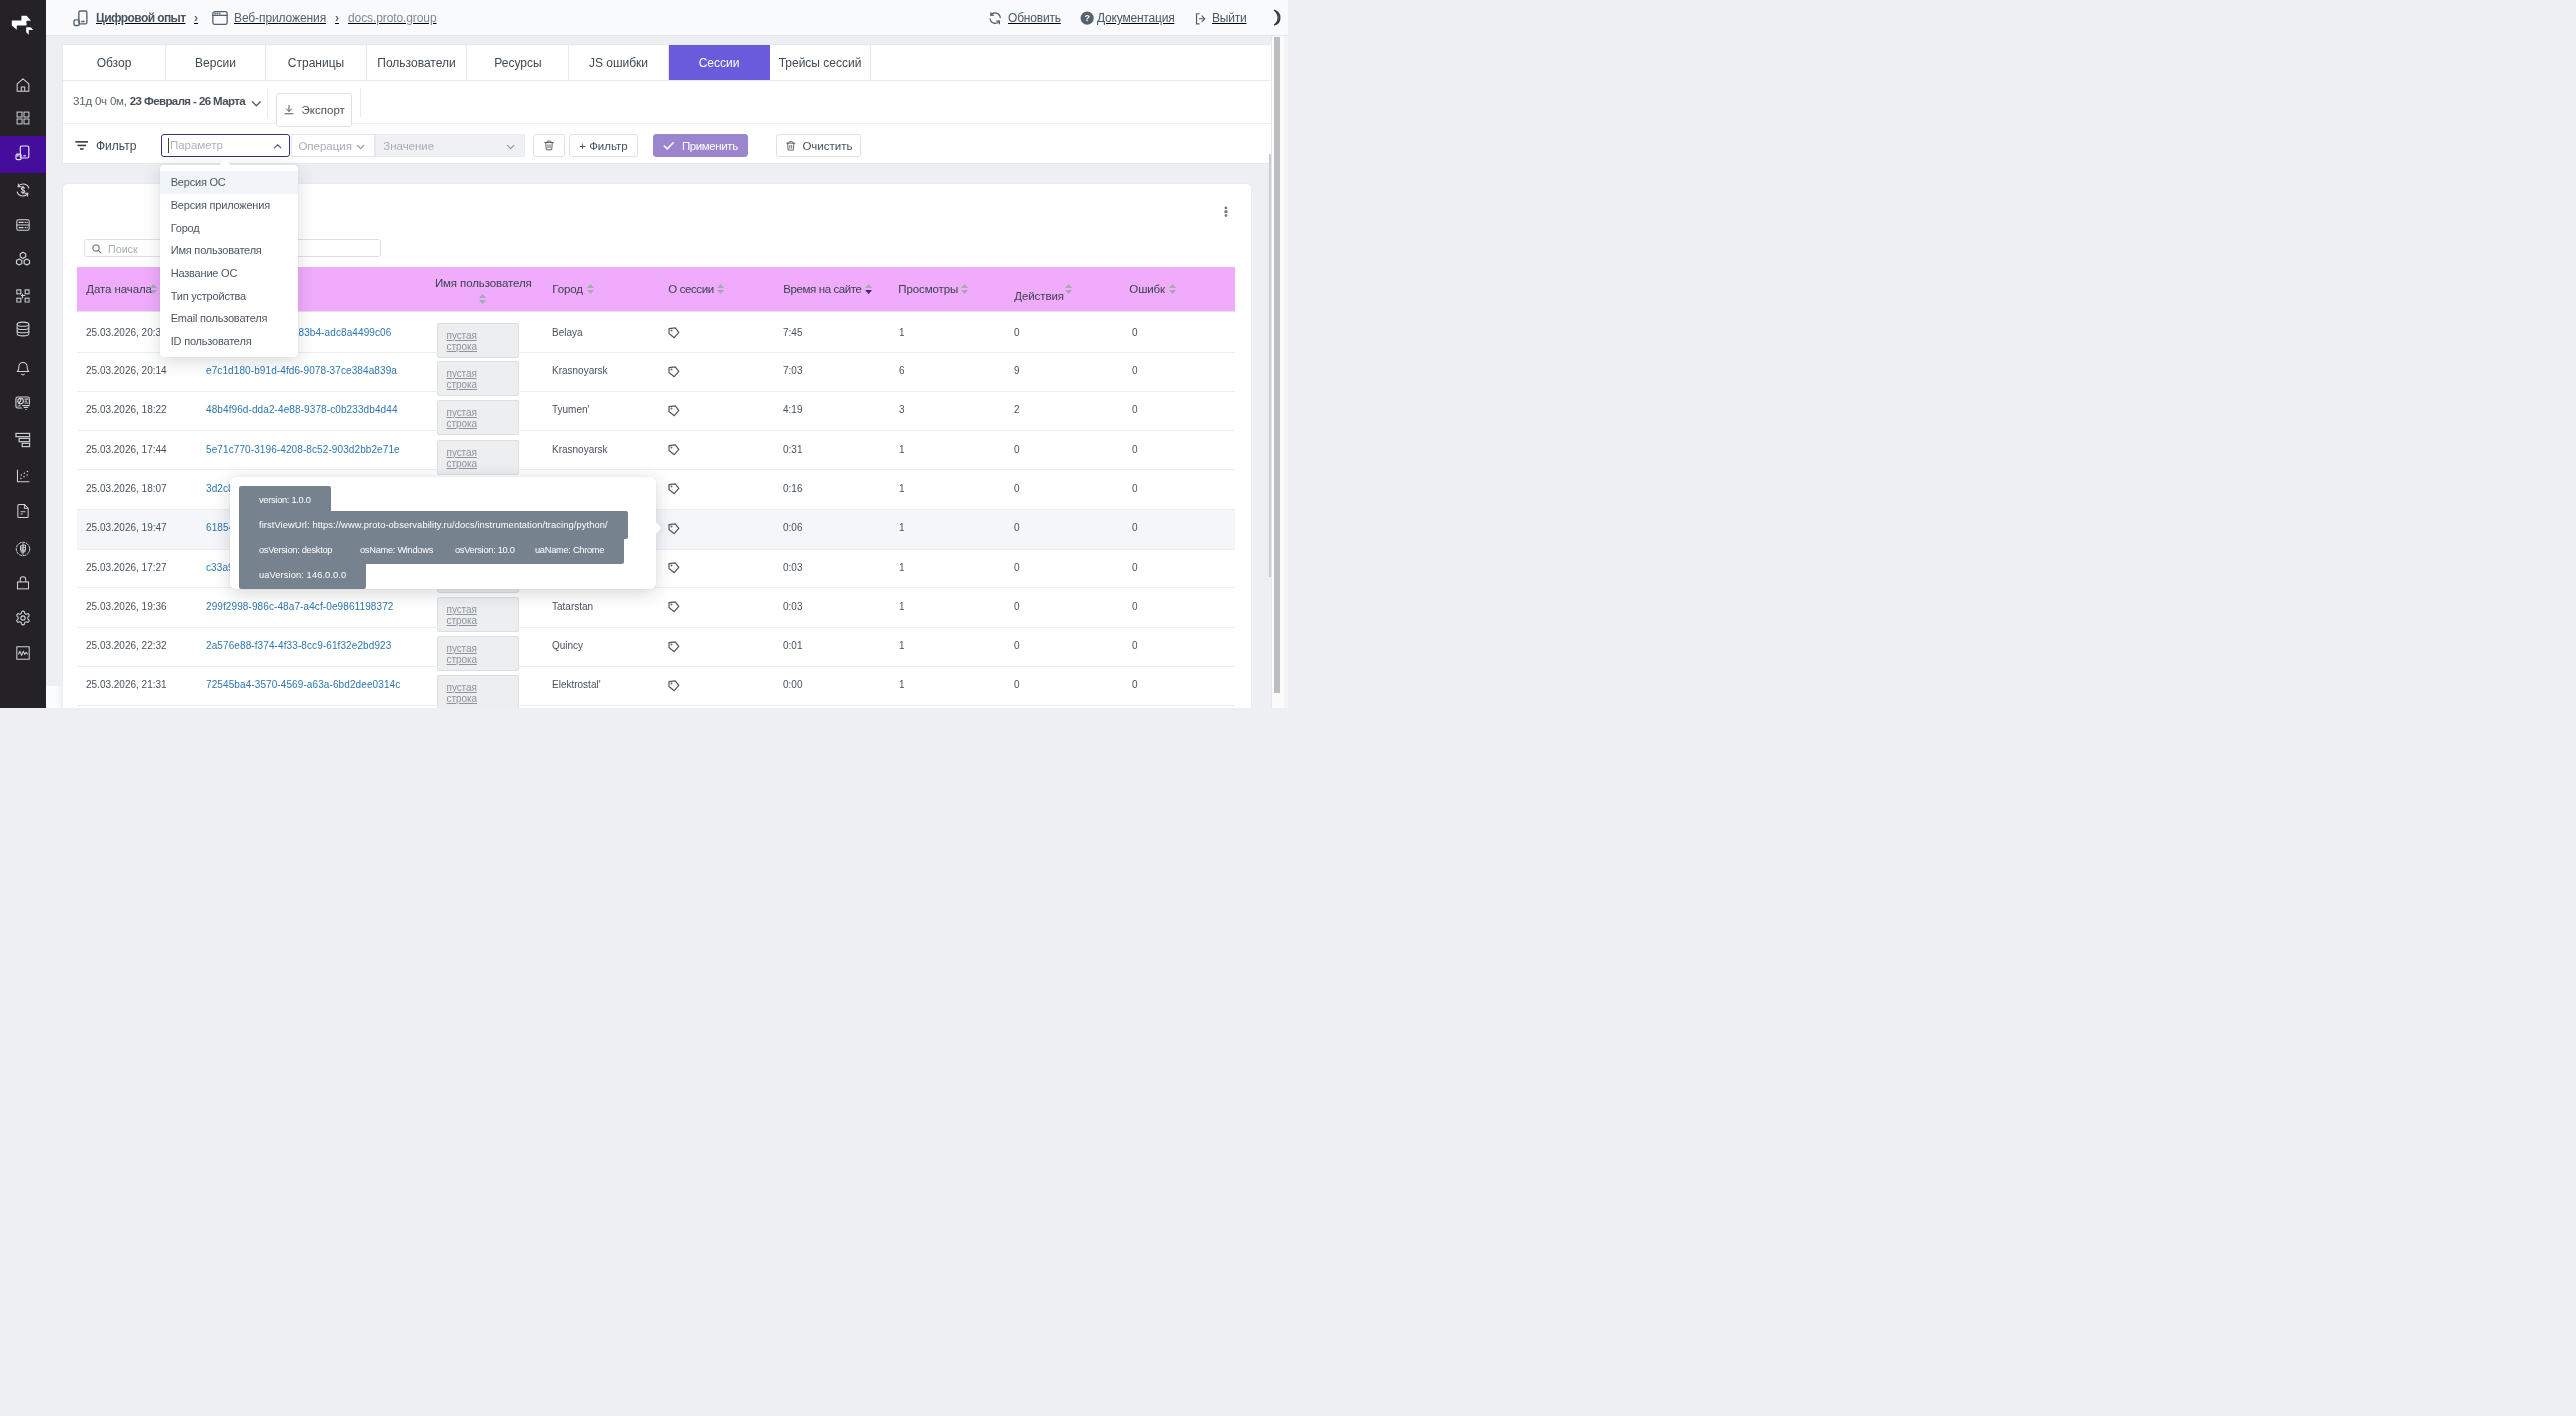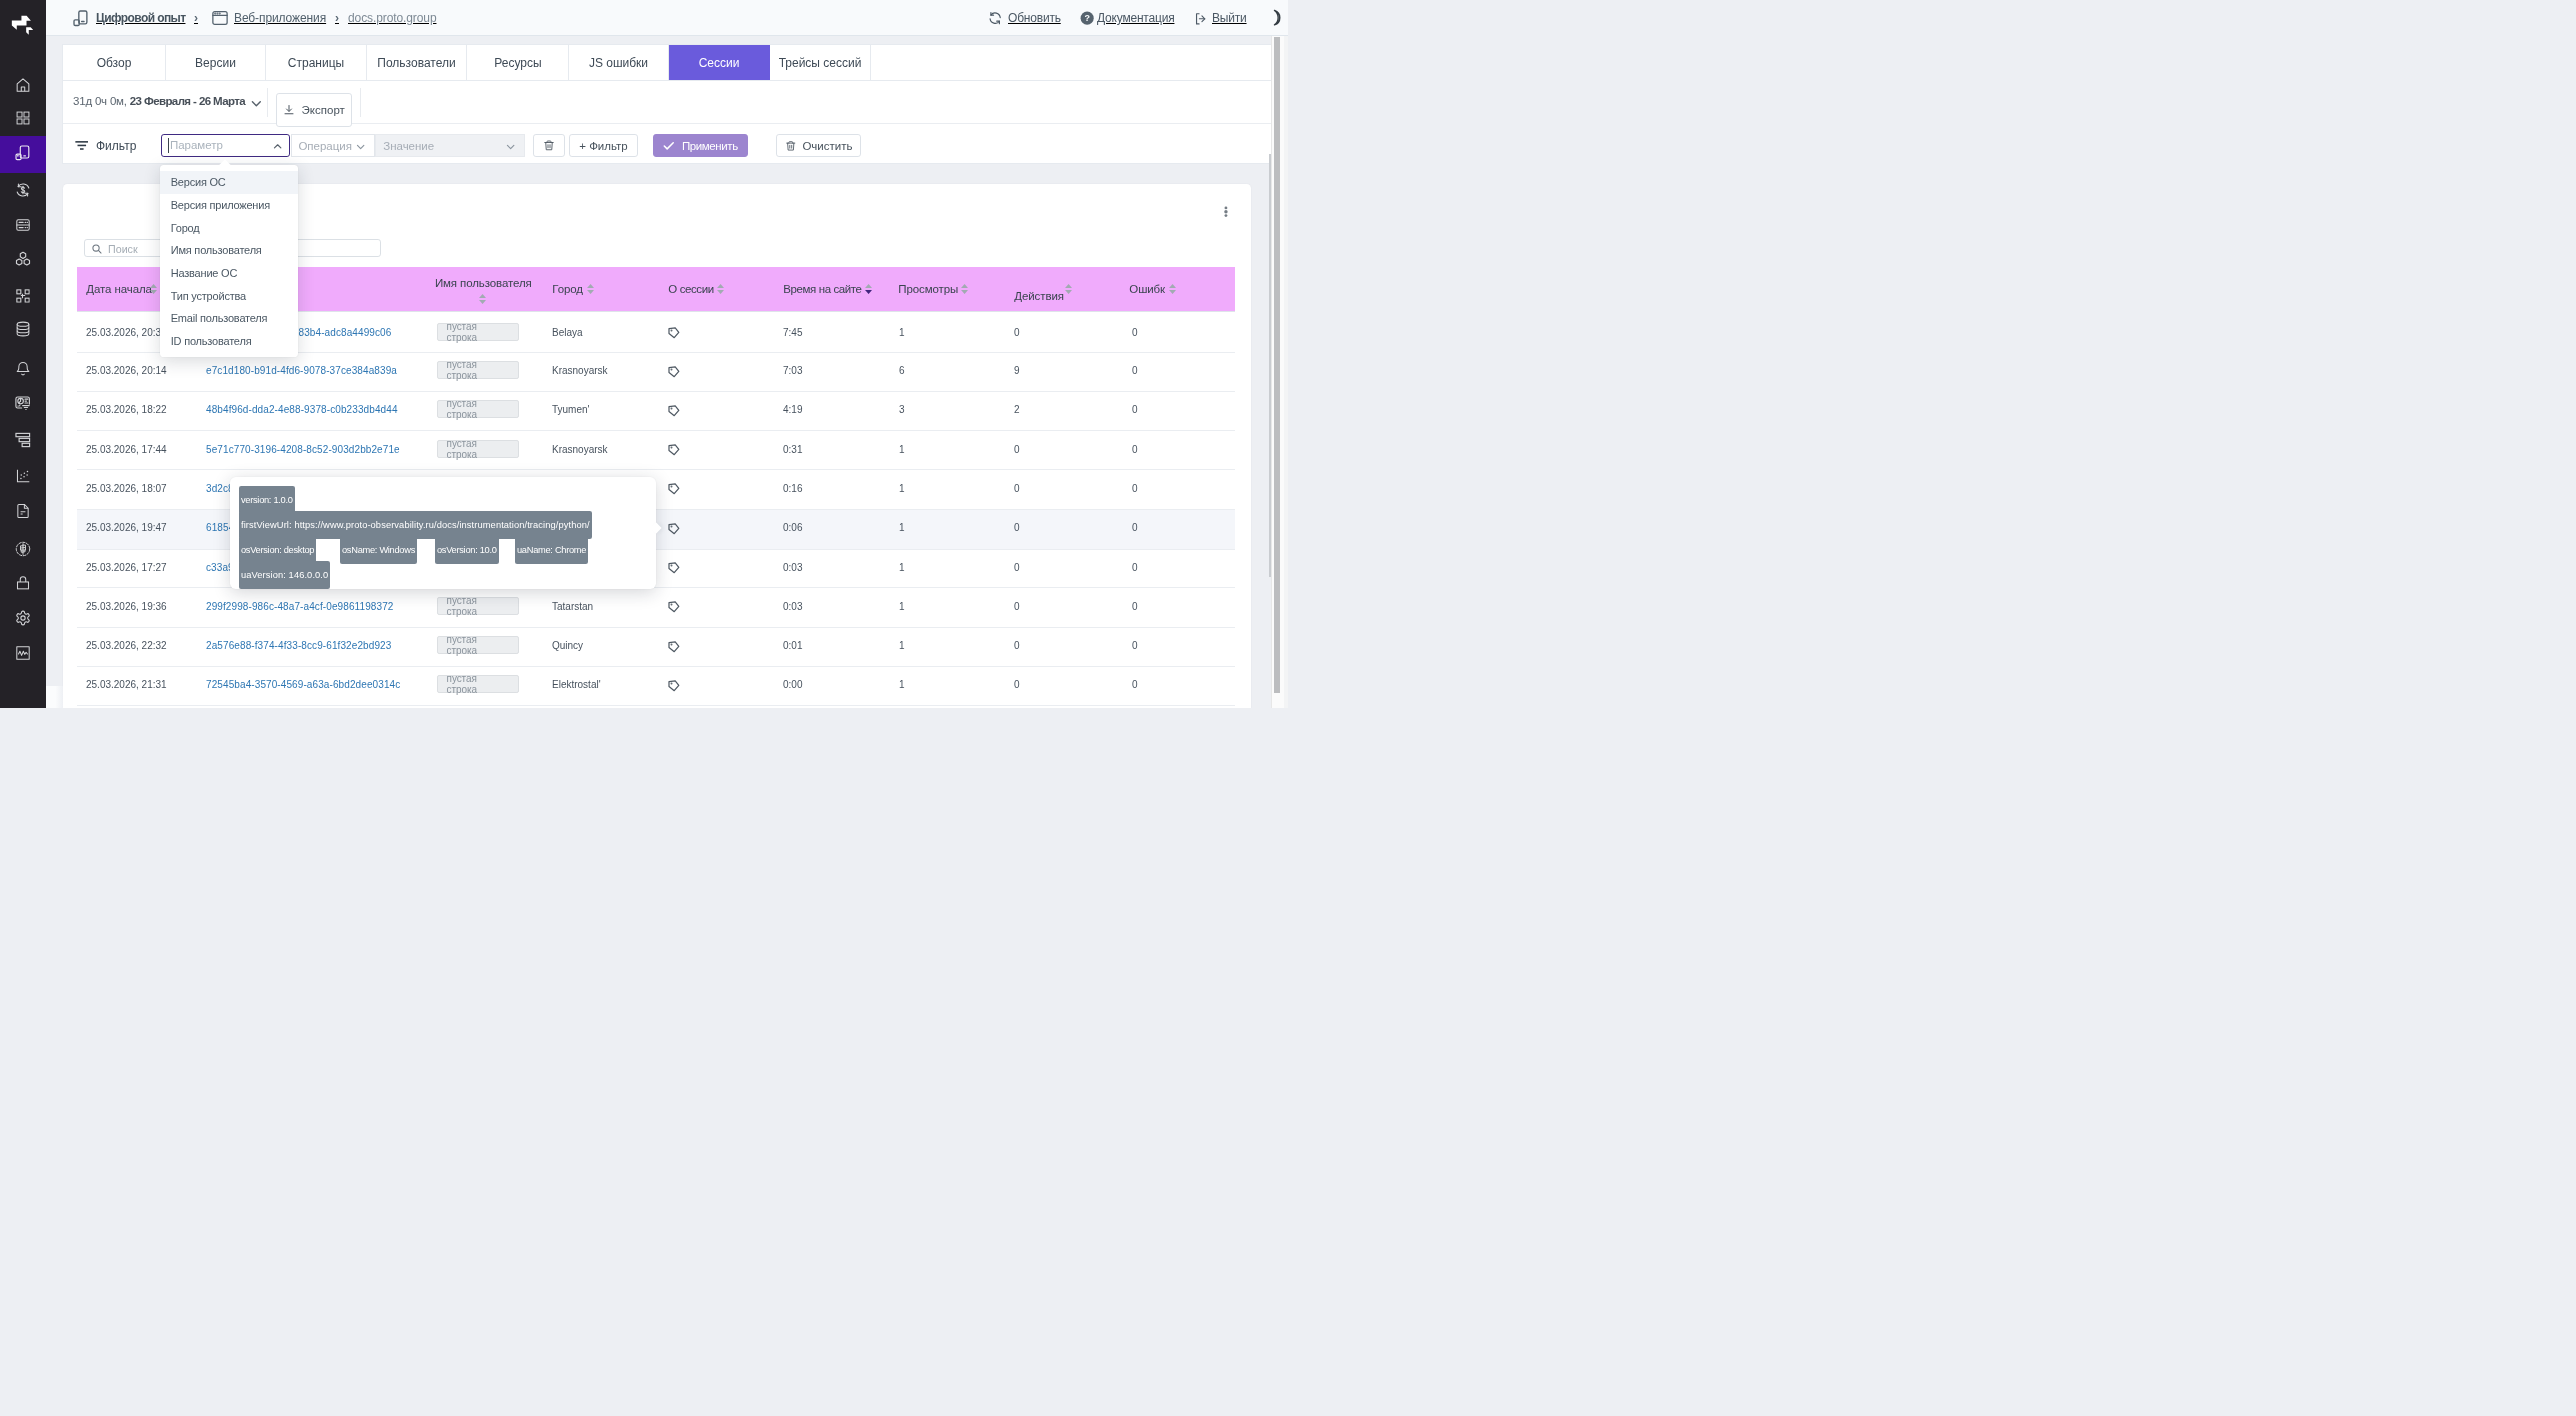--- a/index.html
+++ b/index.html
@@ -29,33 +29,33 @@
   .btn { position:absolute; display:flex; align-items:center; justify-content:center; background:#fff; border:0.7px solid #dde2e8; border-radius:2.9px; font-size:11.5px; color:#47525c; }
   .vdiv { position:absolute; width:0.7px; background:#e8ebef; }
 
   
   #card { left:63px; top:184px; width:1188px; height:524px; background:#fff; border-radius:4.3px 4.3px 0 0; box-shadow:0 0.7px 2.1px rgba(40,50,60,.06); z-index:1; }
   #thead { position:absolute; left:14.3px; top:83px; width:1158px; height:45px; background:#f0abfc; border-bottom:0.7px solid #dfe4ea; }
   .th { position:absolute; font-size:11.5px; font-weight:400; color:#39434e; letter-spacing:-0.1px; white-space:nowrap; }
   .row-sep { position:absolute; left:14.3px; width:1158px; height:0.7px; background:#eaedf1; }
   .td { position:absolute; font-size:10px; color:#47525e; white-space:nowrap; }
   .td.link { color:#2d76b3; letter-spacing:0.1px; }
-  .chipE { position:absolute; height:18px; background:#eceef0; border:0.7px solid #dcdfe2; border-radius:2.1px; color:#8b949d; font-size:10px; letter-spacing:-0.1px; display:flex; align-items:center; justify-content:center; padding:0 8.6px; }
+  .chipE { position:absolute; height:35px; background:#eceef0; border:0.7px solid #dcdfe2; border-radius:2.1px; color:#8b949d; font-size:10px; letter-spacing:-0.1px; display:flex; align-items:center; justify-content:center; padding:0 8.6px;text-decoration:underline; }
   .rowhover { position:absolute; left:14.3px; width:1158px; background:#f4f6fa; }
 
   
   #menu { left:160px; top:165px; width:138px; height:192px; background:#fff; border-radius:3.6px; box-shadow:0 4.3px 17px rgba(25,35,50,.16), 0 0 1.4px rgba(25,35,50,.1); z-index:20; }
   #menu .arrow { position:absolute; left:61px; top:-3.6px; width:7.9px; height:7.9px; background:#fff; transform:rotate(45deg); }
   .mi { position:absolute; left:0; width:100%; height:23.6px; display:flex; align-items:center; padding-left:10.7px; font-size:11px; color:#4a5763; letter-spacing:-0.2px; white-space:nowrap; }
   .mi.hl { background:#f1f4f8; }
 
   
   #tip { left:230px; top:477px; width:426px; height:112px; background:#fff; border-radius:5.7px; box-shadow:0 3.6px 17px rgba(25,35,50,.18), 0 0 1.4px rgba(25,35,50,.08); z-index:15; }
   #tip .tarrow { position:absolute; right:-3.6px; top:47px; width:7.9px; height:7.9px; background:#fff; transform:rotate(45deg); box-shadow:2.1px -2.1px 4.3px rgba(25,35,50,.05); }
-  .chipS { position:absolute; height:28px; background:#76838f; border-radius:2.1px; color:#fff; font-size:9.3px; letter-spacing:-0.3px; display:flex; align-items:center; padding:0 2px; white-space:nowrap; }
+  .chipS { position:absolute; height:28px; background:#76838f; border-radius:2.1px; color:#fff; font-size:9.3px; letter-spacing:-0.3px; display:flex; align-items:center; padding:0 20px; white-space:nowrap; }
 
   
   #sbar-track { left:1271px; top:36px; width:13px; height:673px; background:#fbfbfb; border-left:0.7px solid #e7e7e7; z-index:4; }
   #sbar-thumb { left:1274px; top:37px; width:6px; height:656px; background:#bcbdbf; z-index:5; }
   #sbar-right { left:1284px; top:36px; width:4.3px; height:673px; background:#f3f4f5; z-index:4; }
   #sbar-thin { left:1269px; top:154px; width:1.8px; height:423px; background:#c9ccd0; z-index:5; }
 </style>
 </head>
 <body>
 

